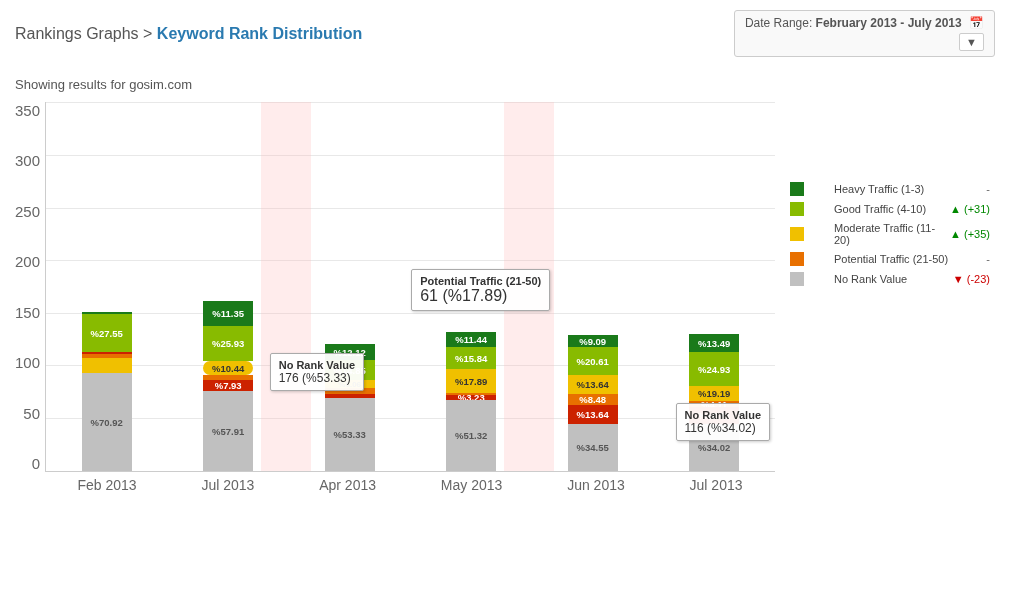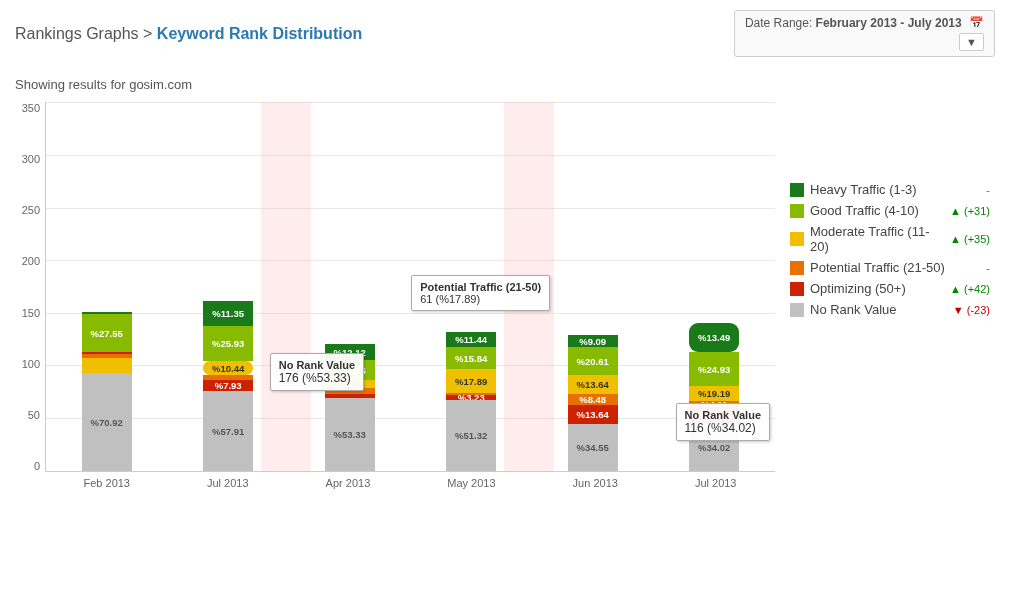--- a/index.html
+++ b/index.html
@@ -8,36 +8,36 @@
     .header { display: flex; align-items: center; justify-content: space-between; padding: 10px 15px 5px 15px; border-bottom: none; }
     .breadcrumb { font-size: 16px; color: #2a7ab0; }
     .breadcrumb span { color: #555; }
     .date-range-box { border: 1px solid #ccc; background: #f9f9f9; padding: 5px 10px; font-size: 12px; color: #555; border-radius: 3px; display: flex; flex-direction: column; align-items: flex-end; }
     .date-range-dropdown { margin-top: 3px; border: 1px solid #ccc; background: #fff; padding: 2px 6px; border-radius: 2px; cursor: pointer; font-size: 11px; }
     
     .subtitle { padding: 15px 15px 5px 15px; font-size: 13px; color: #555; }
     
     .chart-area { display: flex; padding: 5px 10px; }
     .chart-container { position: relative; flex: 1; height: 430px; }
-    .y-label { font-size: 11px; color: #666; text-align: right; padding-right: 5px; }
+    .y-label { font-size: 15px; color: #666; text-align: right; padding-right: 5px; }
     .bar-segment { position: relative; display: flex; align-items: center; justify-content: center; font-size: 9.5px; color: #fff; font-weight: bold; overflow: hidden; min-height: 2px; }
     .bar-segment.no-rank { background: #c0c0c0; color: #555; }
     .bar-segment.optimizing { background: #cc2200; }
     .bar-segment.potential { background: #e87000; }
     .bar-segment.moderate { background: #f0c000; color: #333; }
     .bar-segment.good { background: #88bb00; }
     .bar-segment.heavy { background: #1a7a1a; }
-    .x-label { font-size: 11px; color: #666; }
+    .x-label { font-size: 14px; color: #666; }
     
     .tooltip { position: absolute; background: rgba(255,255,255,0.95); border: 1px solid #aaa; padding: 5px 8px; font-size: 12px; color: #333; border-radius: 2px; pointer-events: none; white-space: nowrap; box-shadow: 1px 1px 3px rgba(0,0,0,0.2); }
     
     .legend { width: 220px; padding: 10px; }
     .legend-item { display: flex; align-items: center; margin-bottom: 6px; }
     .legend-color { width: 14px; height: 14px; margin-right: 6px; flex-shrink: 0; }
-    .legend-text { flex: 1; font-size: 13px; color: #444; }
+    .legend-text { flex: 1; font-size: 11px; color: #444; margin-left: 24px; }
     .legend-delta { font-size: 11px; margin-left: 6px; }
     .delta-up { color: #008800; }
     .delta-down { color: #cc0000; }
     .delta-neutral { color: #666; }
   </style>
 </head>
 <body>
 
 <div class="header">
   <div class="breadcrumb">
@@ -128,31 +128,31 @@
         <div class="bar-segment good" style="height:28px;">%20.61</div>
         <div class="bar-segment heavy" style="height:12px;">%9.09</div>
       </div>
 
       <div style="position:absolute; bottom:0; left:calc(91.66% - 25px); width:50px; display:flex; flex-direction:column-reverse;">
         <div class="bar-segment no-rank" style="height:47px;">%34.02</div>
         <div class="bar-segment optimizing" style="height:17px;">%12.61</div>
         <div class="bar-segment potential" style="height:6px;">%4.11</div>
         <div class="bar-segment moderate" style="height:15px;">%19.19</div>
         <div class="bar-segment good" style="height:34px;">%24.93</div>
-        <div class="bar-segment heavy" style="height:29px;border-radius:9px;">%13.49</div>
+        <div class="bar-segment heavy" style="height:18px;">%13.49</div>
       </div>
 
       <div class="tooltip" style="left:calc(41.66% - 80px); bottom:80px;">
         <div style="font-weight:bold; font-size:11px;">No Rank Value</div>
         <div style="font-size:12px;">176 (%53.33)</div>
       </div>
 
       <div class="tooltip" style="left:calc(58.33% - 60px); bottom:160px;">
         <div style="font-weight:bold; font-size:11px;">Potential Traffic (21-50)</div>
-        <div style="font-size:11px;">61 (%17.89)</div>
+        <div style="font-size:16px;">61 (%17.89)</div>
       </div>
 
       <div class="tooltip" style="right:5px; bottom:30px;">
         <div style="font-weight:bold; font-size:11px;">No Rank Value</div>
         <div style="font-size:12px;">116 (%34.02)</div>
       </div>
 
     </div>
 
     <div style="position:absolute; left:35px; right:5px; top:375px; display:flex; justify-content:space-around;">
@@ -180,23 +180,18 @@
       <div class="legend-color" style="background:#f0c000;"></div>
       <span class="legend-text">Moderate Traffic (11-20)</span>
       <span class="legend-delta delta-up">▲ (+35)</span>
     </div>
     <div class="legend-item">
       <div class="legend-color" style="background:#e87000;"></div>
       <span class="legend-text">Potential Traffic (21-50)</span>
       <span class="legend-delta delta-neutral">-</span>
     </div>
     <div class="legend-item">
-      <div class="legend-color" style="background:#cc2200;"></div>
-      <span class="legend-text">Optimizing (50+)</span>
-      <span class="legend-delta delta-up">▲ (+42)</span>
-    </div>
-    <div class="legend-item">
       <div class="legend-color" style="background:#c0c0c0;"></div>
       <span class="legend-text">No Rank Value</span>
       <span class="legend-delta delta-down">▼ (-23)</span>
     </div>
   </div>
 </div>
 
 </body></html>

